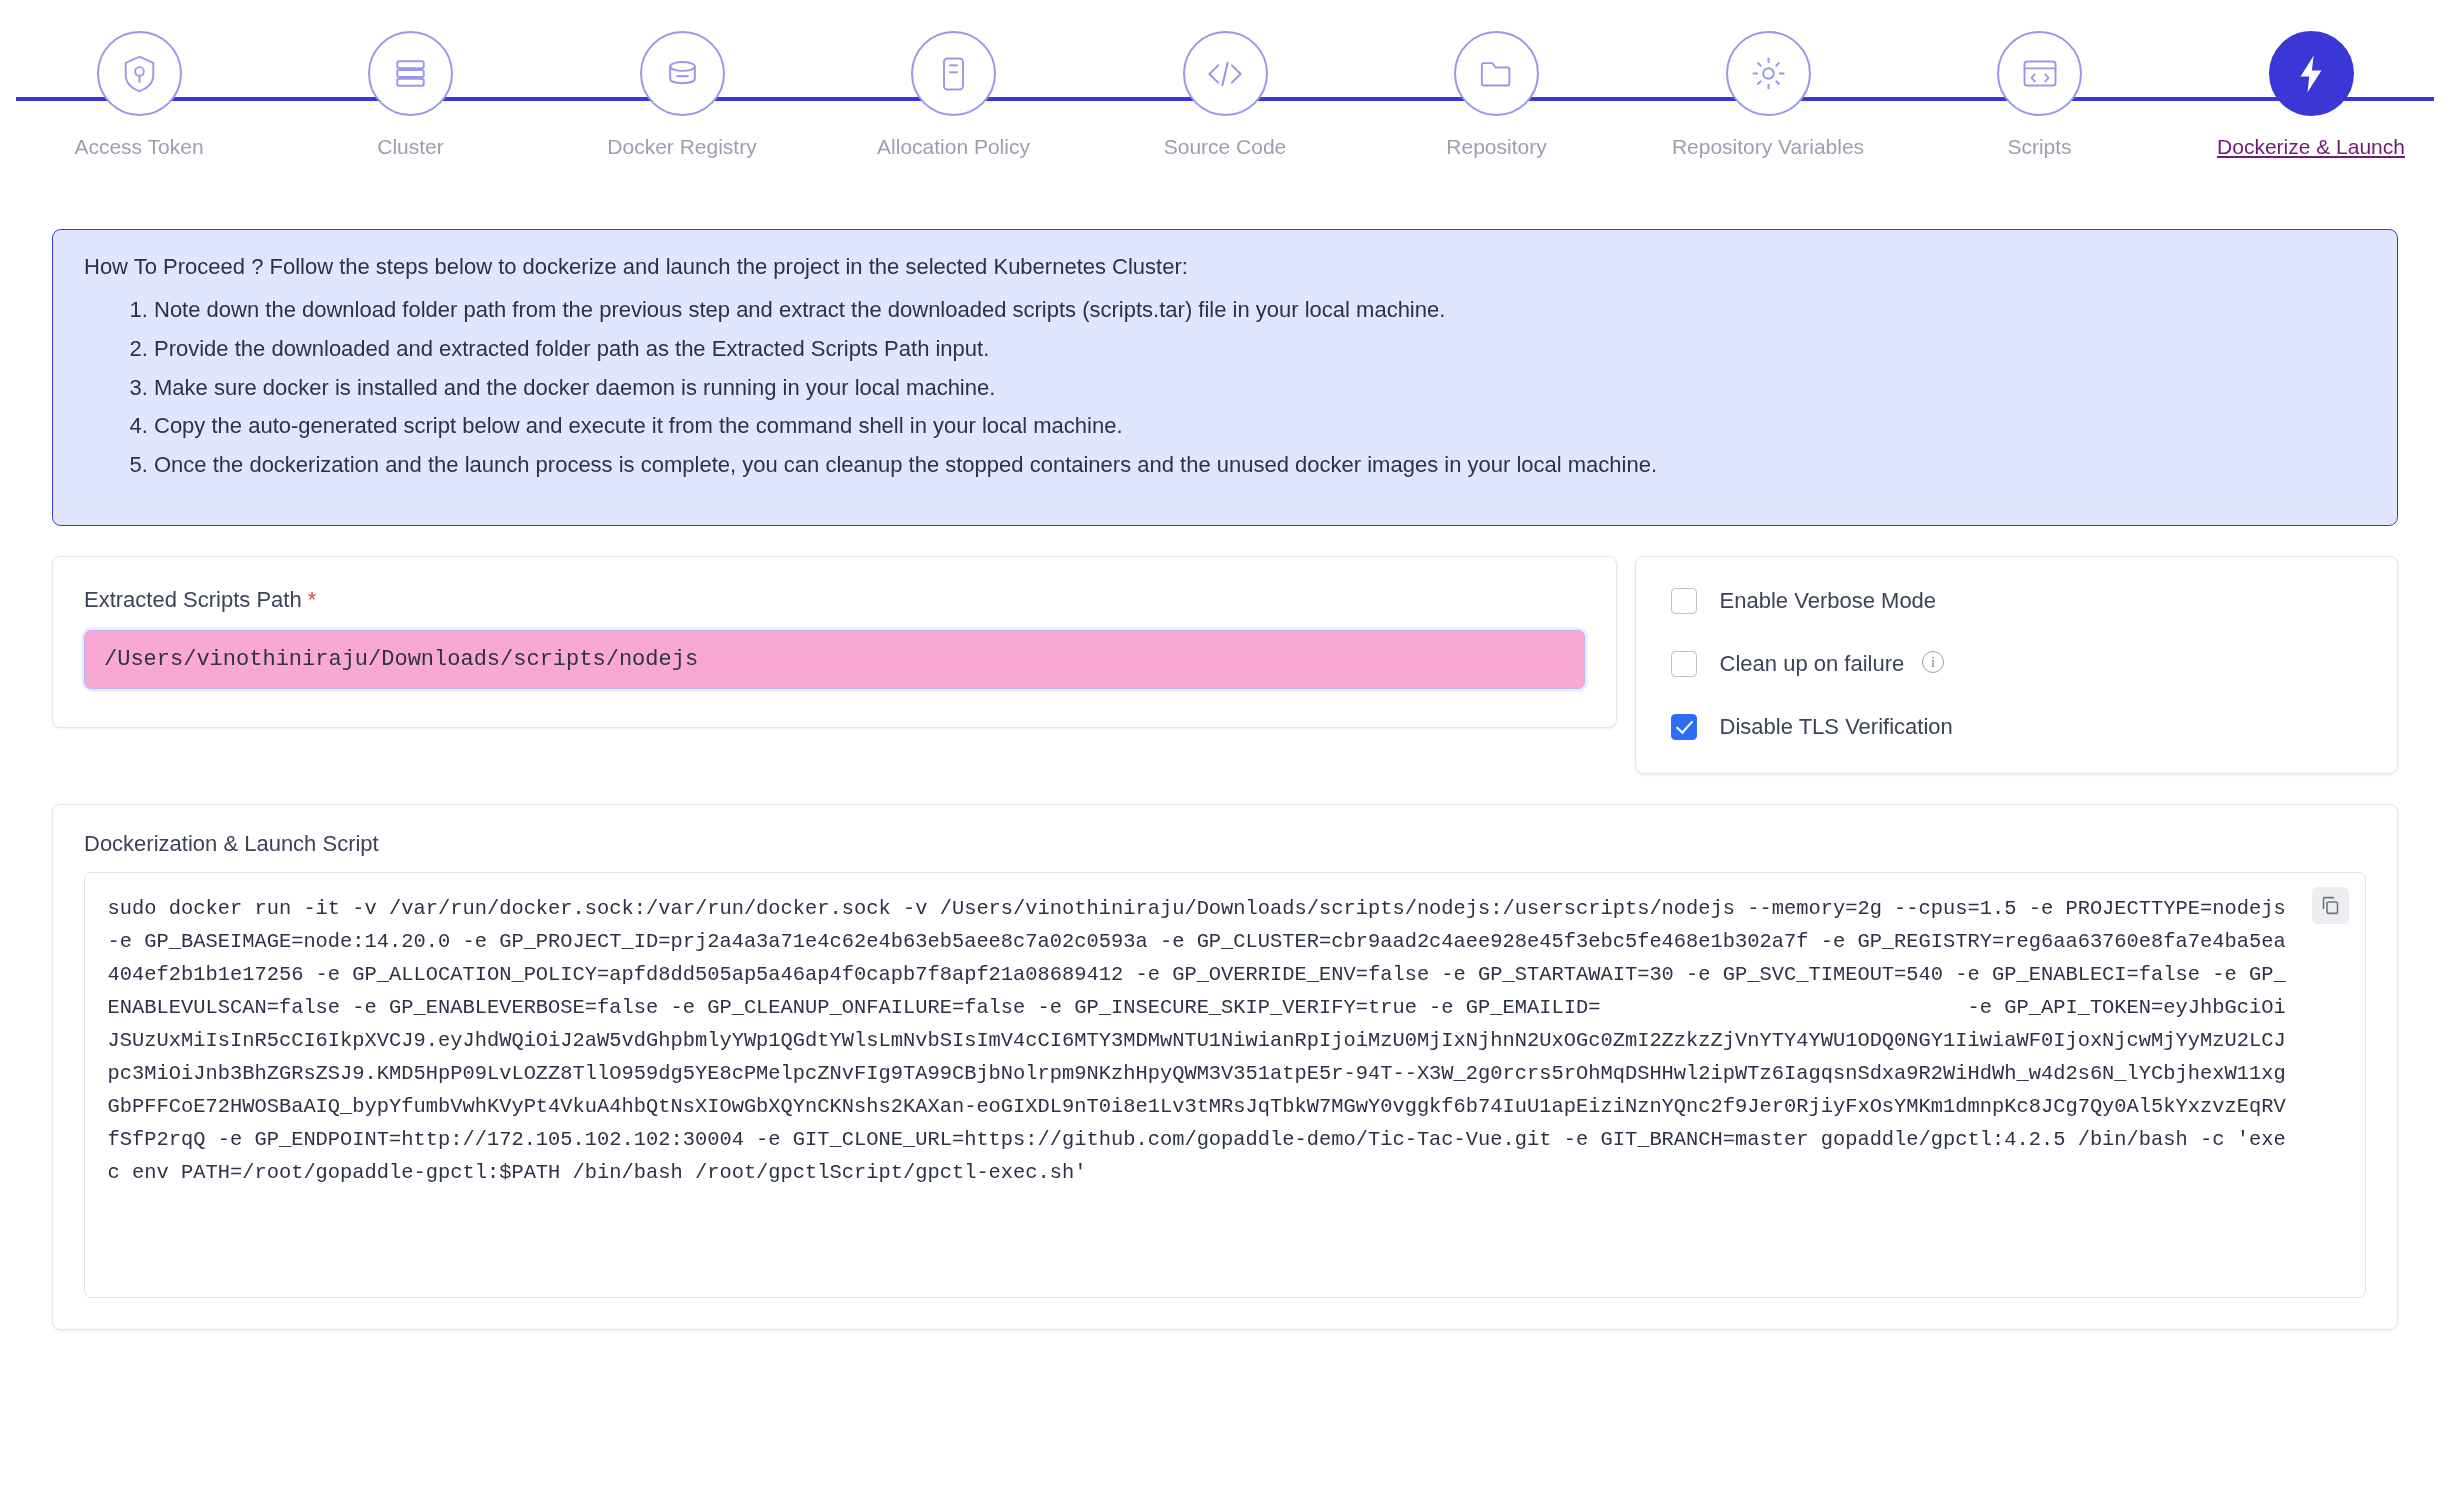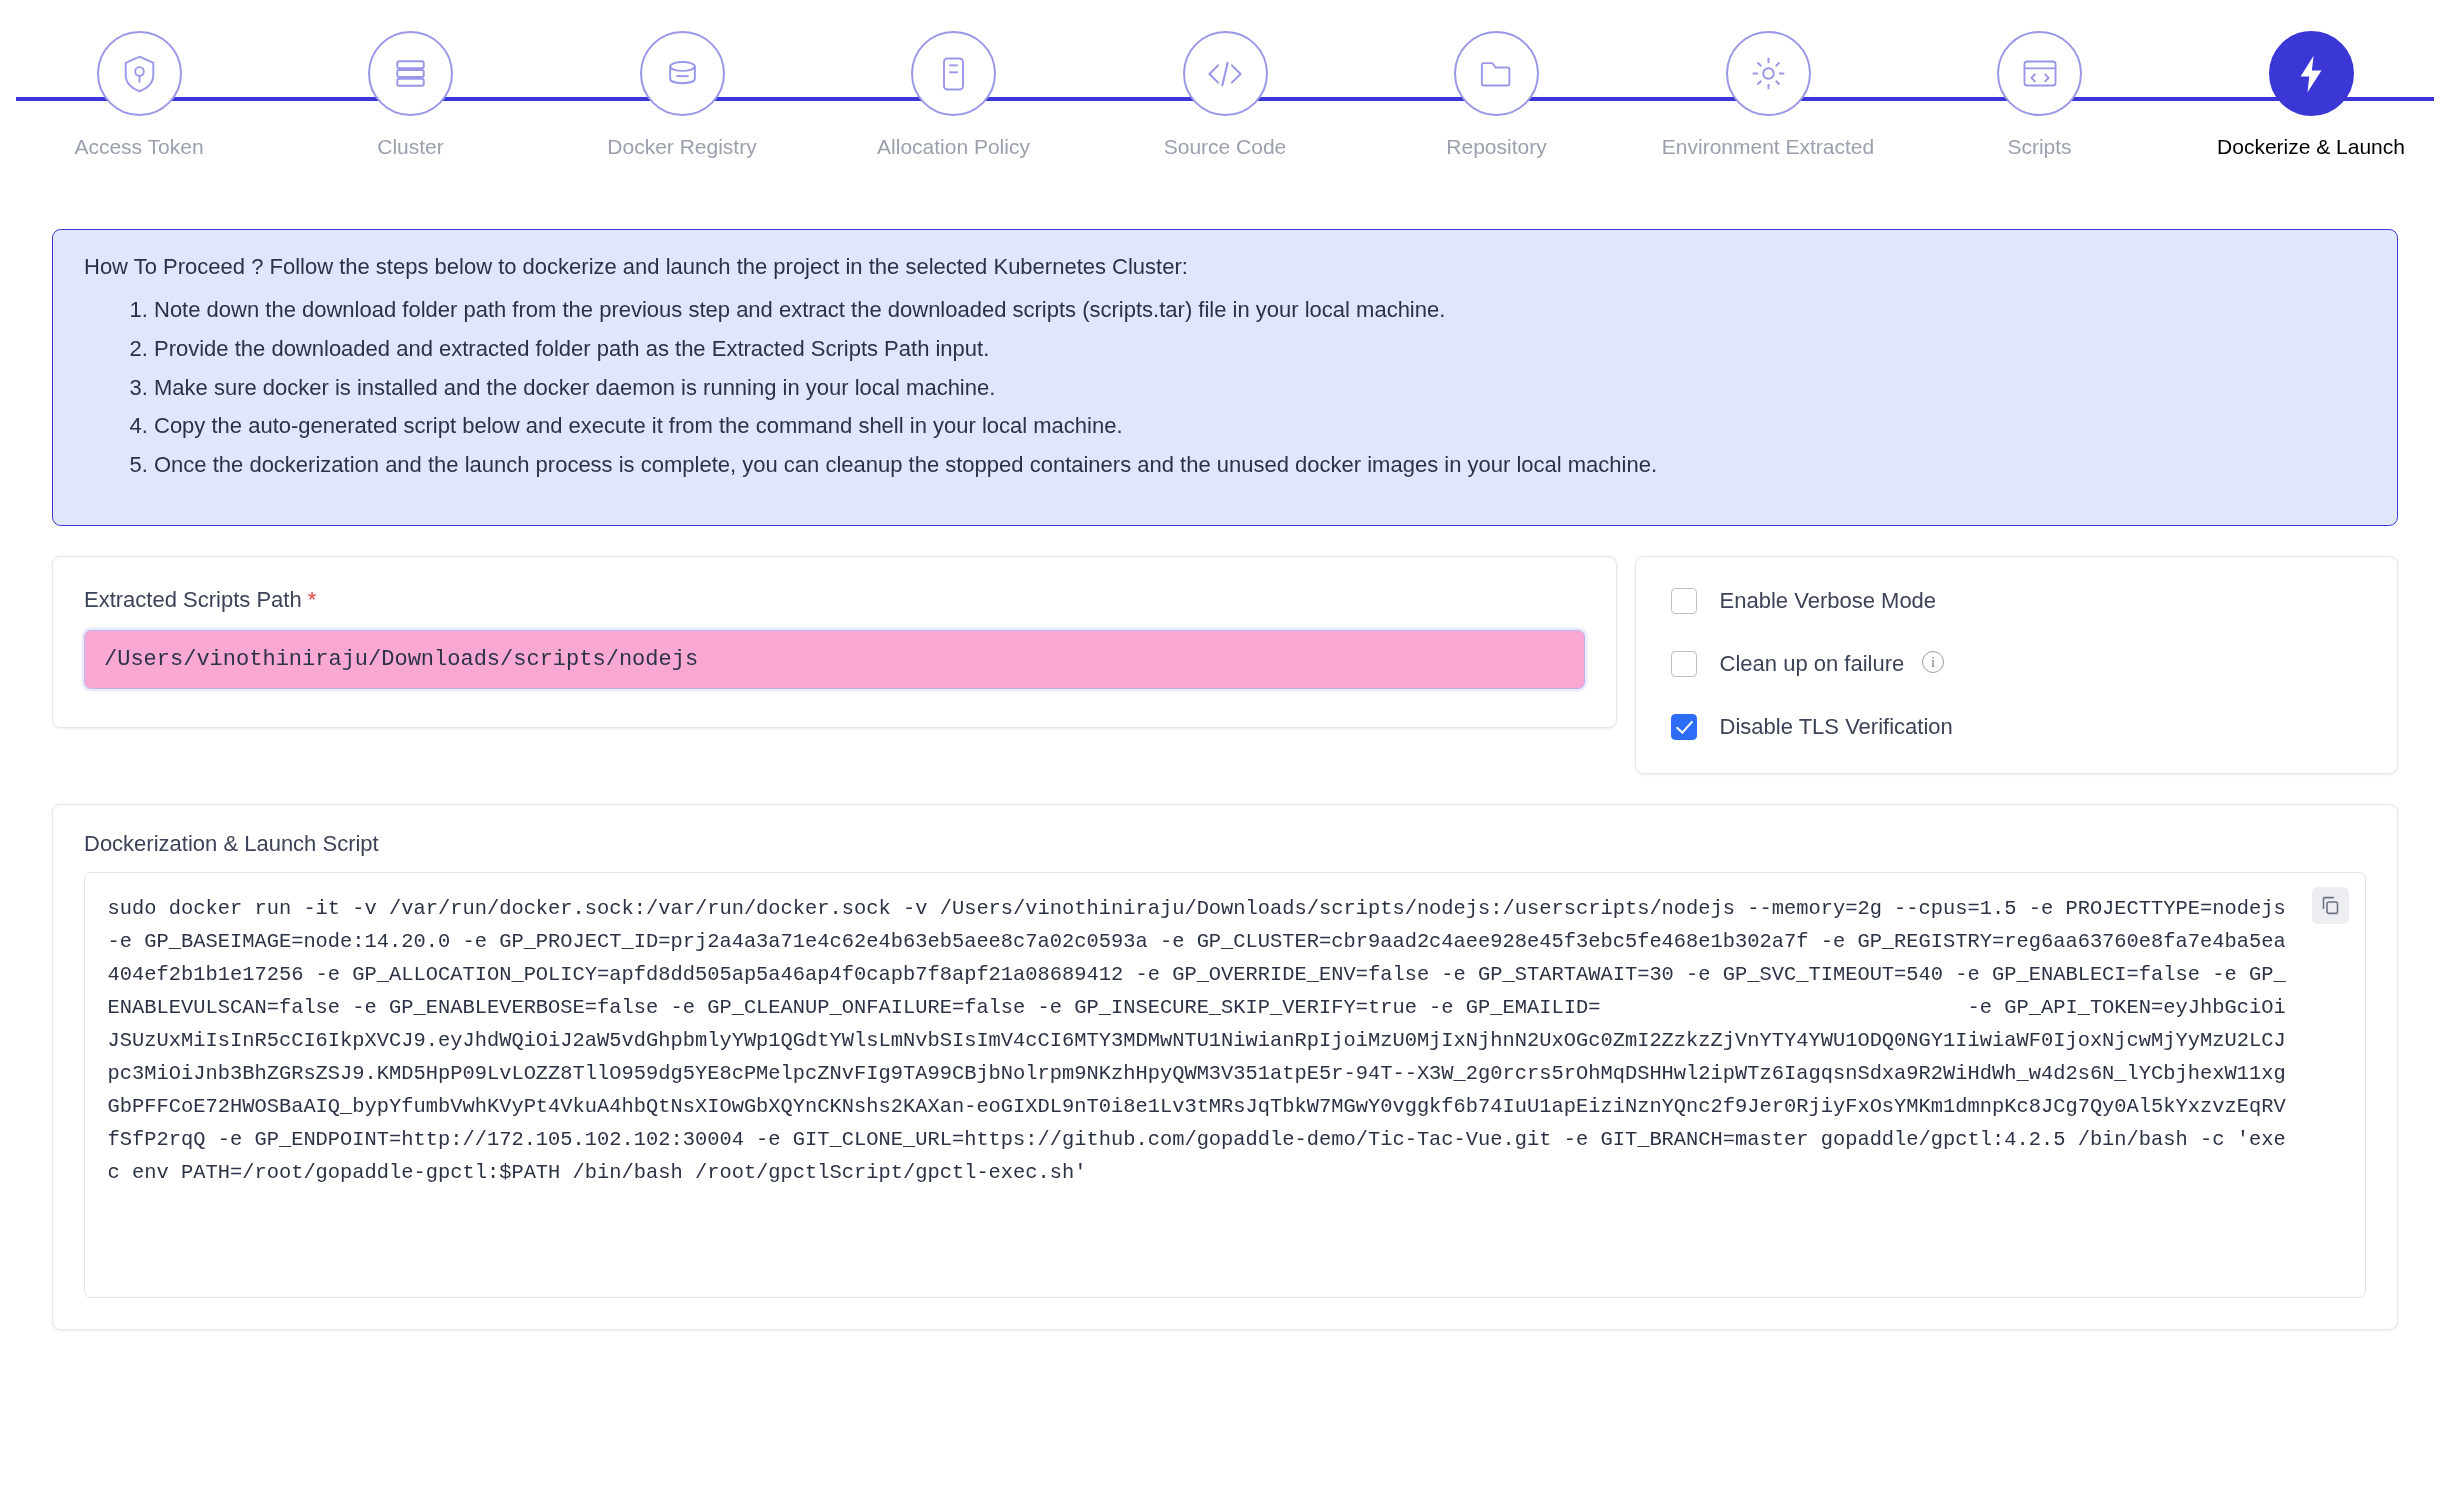--- a/index.html
+++ b/index.html
@@ -59,22 +59,23 @@
     background: #3b37d6;
     border-color: #3b37d6;
   }
   .step-label {
     margin-top: 19px;
     font-size: 21px;
     color: #9aa0ae;
     white-space: nowrap;
   }
   .step.active .step-label {
-    color: #000000;
+    color: #701a75;
     font-weight: 500;
+    text-decoration: underline;
   }
   .step-icon svg { display: block; }
 
   
   .content {
     padding: 0 52px;
   }
   .info-banner {
     background: #dfe6fd;
     border: 1.7px solid #3b37d6;
@@ -310,21 +311,21 @@
 
       <div class="step">
         <div class="step-circle">
           <span class="step-icon">
             <svg width="37" height="37" viewBox="0 0 42 42" fill="none" stroke="#9a97e8" stroke-width="2.2">
               <circle cx="21" cy="21" r="6"></circle>
               <path d="M21 3 v6 M21 33 v6 M3 21 h6 M33 21 h6 M8.5 8.5 l4.3 4.3 M29.2 29.2 l4.3 4.3 M33.5 8.5 l-4.3 4.3 M12.8 29.2 l-4.3 4.3"></path>
             </svg>
           </span>
         </div>
-        <div class="step-label">Environment Extracted</div>
+        <div class="step-label">Repository Variables</div>
       </div>
 
       <div class="step">
         <div class="step-circle">
           <span class="step-icon">
             <svg width="38" height="31" viewBox="0 0 44 36" fill="none" stroke="#9a97e8" stroke-width="2.2" stroke-linecap="round" stroke-linejoin="round">
               <rect x="4" y="4" width="36" height="28" rx="3"></rect>
               <path d="M4 12 h36"></path>
               <path d="M16 19 l-4 4 l4 4"></path>
               <path d="M28 19 l4 4 l-4 4"></path>

